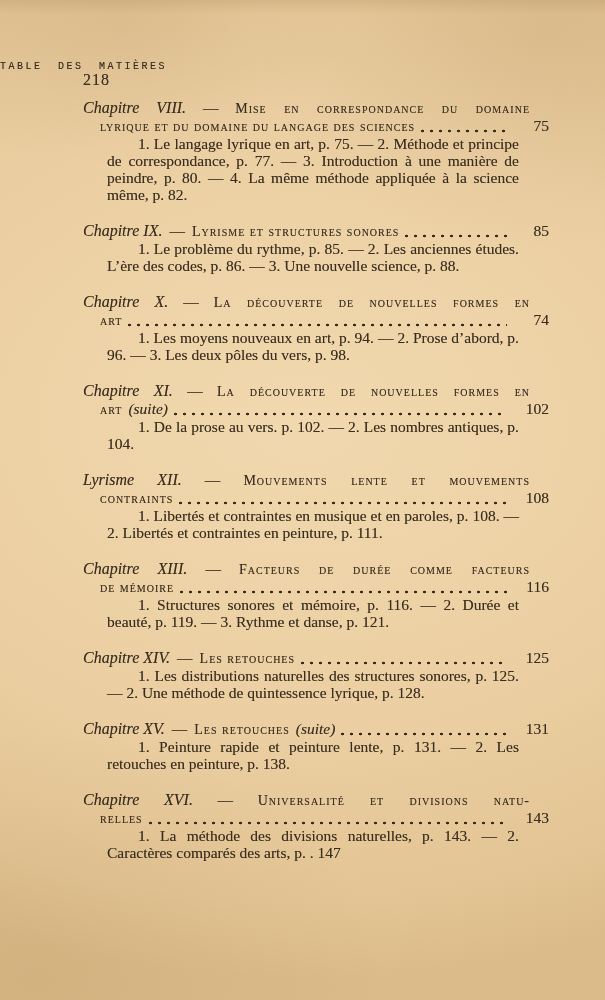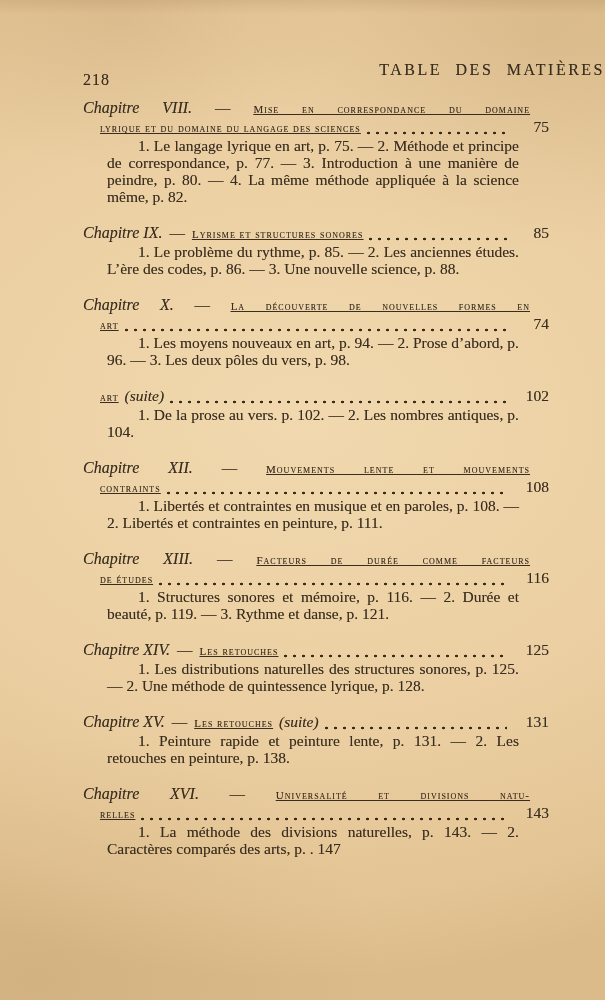--- a/index.html
+++ b/index.html
@@ -23,42 +23,41 @@
     box-sizing: border-box;
     padding: 59px 56px 0 83px;
     text-shadow: 0 0 0.5px rgba(57,45,31,0.45);
   }
 
   
   .page-head { position: relative; height: 18px; margin-bottom: 22px; }
   .folio { position: absolute; left: 0; top: 12px; font-size: 16px; letter-spacing: 1px; }
   .running-title {
     position: absolute; left: -83px; right: -56px; top: 2px;
-    text-align: right; font-size: 16px;
-    letter-spacing: 2.5px; word-spacing: 7px;
+    text-align: left; font-size: 10px;
+    letter-spacing: 2.5px; word-spacing: 7px; font-family: Liberation Mono, monospace;
   }
 
   
   .entry { margin: 0 0 19px 0; line-height: 17px; font-size: 15.5px; }
   .h-line { line-height: 17px; }
   .h-just {           
     width: 447px;
     text-align: justify;
     text-align-last: justify;
   }
   .h-flex { display: flex; align-items: baseline; }
   .h-cont { padding-left: 17px; }
   .chap { font-style: italic; font-size: 16px; white-space: nowrap; }
   .h-flex .chap { margin-right: 7px; }
   .h-flex .sep  { margin-right: 7px; }
   .sc {
     font-variant: small-caps;
     letter-spacing: 1px;
-    font-size: 11px;
-    text-decoration: underline;
+    font-size: 14px;
   }
   .suite { font-style: italic; margin-left: 6px; white-space: nowrap; }
   .leader {
     flex: 1 1 auto;
     height: 4px;
     align-self: flex-end;
     margin: 0 8px 2px 6px;
     background-image: radial-gradient(circle at 1.5px 2px, #3a2d1e 1.2px, rgba(58,45,30,0) 1.6px);
     background-size: 9px 4px;
     background-repeat: repeat-x;
@@ -121,51 +120,56 @@
       </div>
       <div class="h-line h-flex h-cont">
         <span class="sc">art</span>
         <span class="leader"></span>
         <span class="pnum">74</span>
       </div>
       <p class="detail">1. Les moyens nouveaux en art, p. 94. — 2. Prose d’abord, p. 96. — 3. Les deux pôles du vers, p. 98.</p>
     </section>
 
     <section class="entry">
+      <div class="h-line h-just">
+        <span class="chap">Chapitre XI.</span>
+        <span class="sep">—</span>
+        <span class="sc">La découverte de nouvelles formes en</span>
+      </div>
       <div class="h-line h-flex h-cont">
         <span class="sc">art</span>
         <span class="suite">(suite)</span>
         <span class="leader"></span>
         <span class="pnum">102</span>
       </div>
       <p class="detail">1. De la prose au vers. p. 102. — 2. Les nombres antiques, p. 104.</p>
     </section>
 
     <section class="entry">
       <div class="h-line h-just">
-        <span class="chap">Chapitre XII.</span>
+        <span class="chap">Lyrisme XII.</span>
         <span class="sep">—</span>
         <span class="sc">Mouvements lente et mouvements</span>
       </div>
       <div class="h-line h-flex h-cont">
         <span class="sc">contraints</span>
         <span class="leader"></span>
         <span class="pnum">108</span>
       </div>
       <p class="detail">1. Libertés et contraintes en musique et en paroles, p. 108. — 2. Libertés et contraintes en peinture, p. 111.</p>
     </section>
 
     <section class="entry">
       <div class="h-line h-just">
         <span class="chap">Chapitre XIII.</span>
         <span class="sep">—</span>
         <span class="sc">Facteurs de durée comme facteurs</span>
       </div>
       <div class="h-line h-flex h-cont">
-        <span class="sc">de études</span>
+        <span class="sc">de mémoire</span>
         <span class="leader"></span>
         <span class="pnum">116</span>
       </div>
       <p class="detail">1. Structures sonores et mémoire, p. 116. — 2. Durée et beauté, p. 119. — 3. Rythme et danse, p. 121.</p>
     </section>
 
     <section class="entry">
       <div class="h-line h-flex">
         <span class="chap">Chapitre XIV.</span>
         <span class="sep">—</span>

